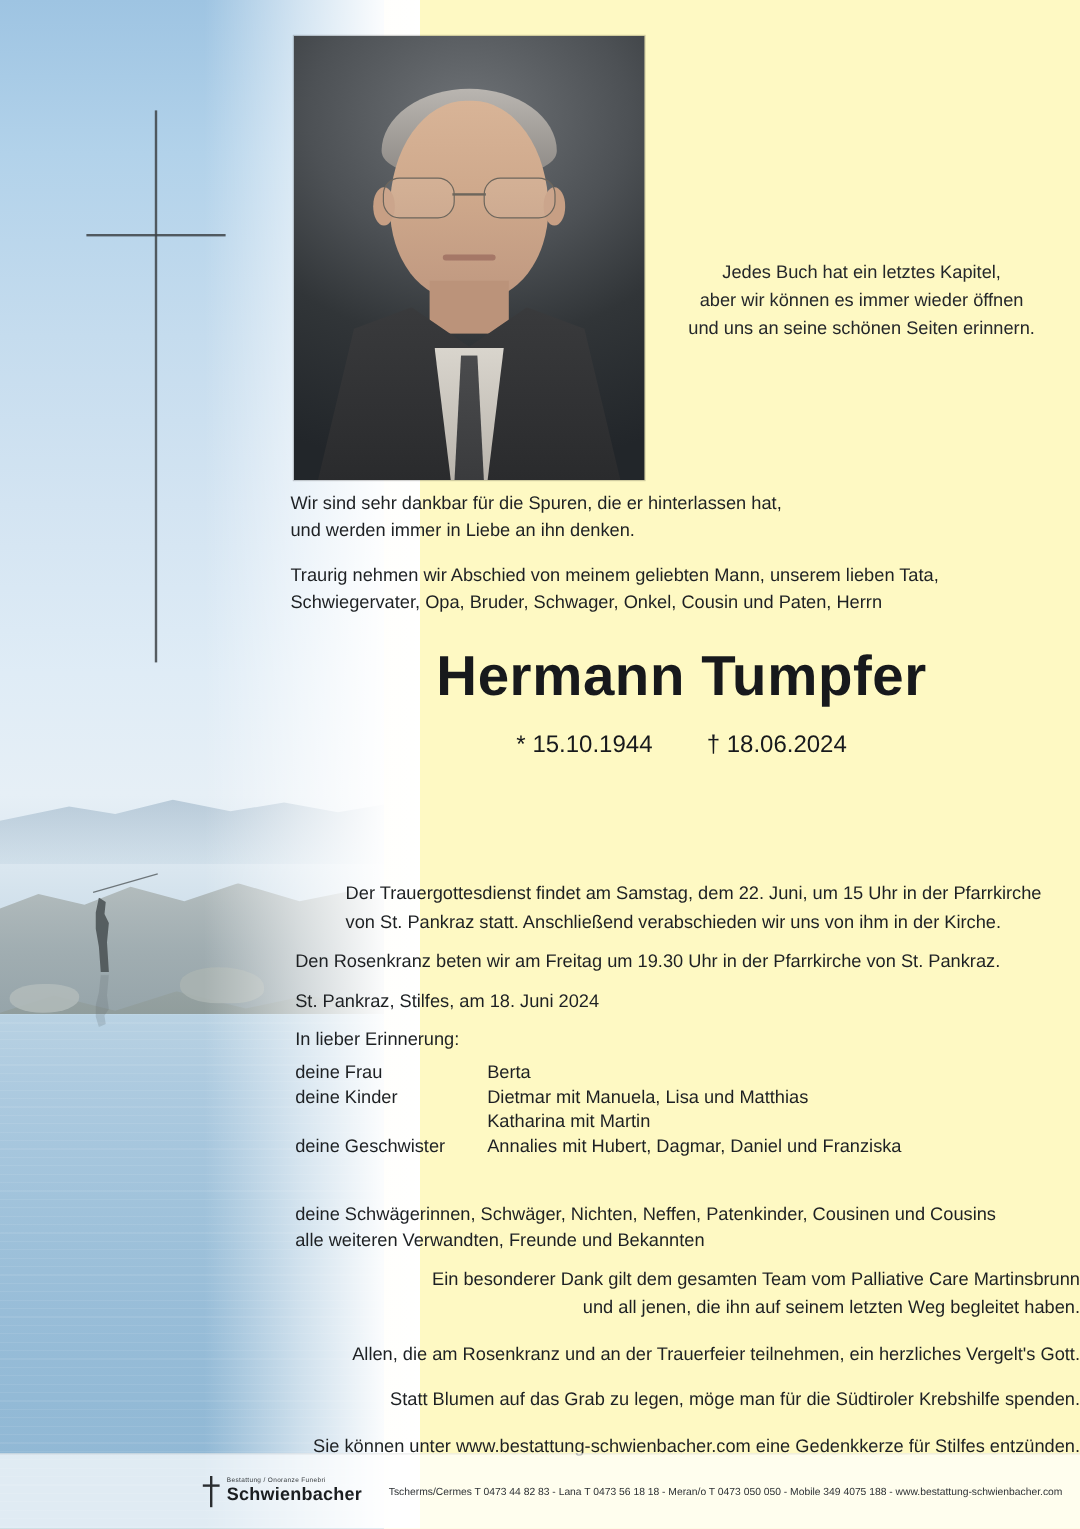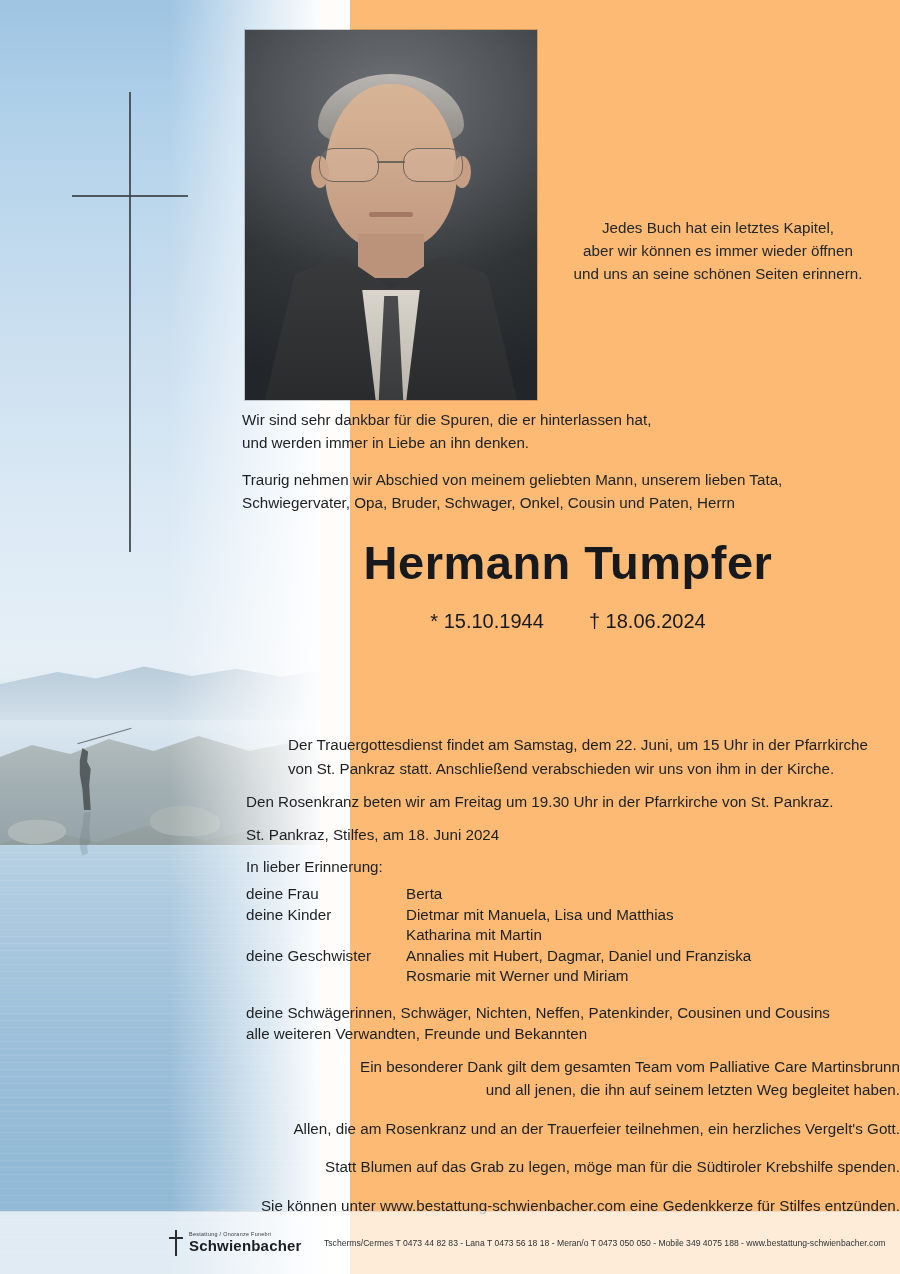--- a/index.html
+++ b/index.html
@@ -8,21 +8,21 @@
     background: #ffffff;
   }
   body {
     font-family: "Liberation Sans", sans-serif;
   }
   .page {
     position: relative;
     width: 900px;
     height: 1274px;
     overflow: hidden;
-    background: #fdba74;
+    background: #fef9c3;
   }
 
   
   .bg-photo {
     position: absolute;
     left: 0; top: 0;
     width: 320px;
     height: 1274px;
     background:
       linear-gradient(to bottom,
@@ -513,24 +513,20 @@
         <div class="fam-val">Dietmar mit Manuela, Lisa und Matthias</div>
       </div>
       <div class="fam-row">
         <div class="fam-rel"></div>
         <div class="fam-val">Katharina mit Martin</div>
       </div>
       <div class="fam-row">
         <div class="fam-rel">deine Geschwister</div>
         <div class="fam-val">Annalies mit Hubert, Dagmar, Daniel und Franziska</div>
       </div>
-      <div class="fam-row">
-        <div class="fam-rel"></div>
-        <div class="fam-val">Rosmarie mit Werner und Miriam</div>
-      </div>
     </div>
 
     <div class="family-extra">
       <div>deine Schwägerinnen, Schwäger, Nichten, Neffen, Patenkinder, Cousinen und Cousins</div>
       <div>alle weiteren Verwandten, Freunde und Bekannten</div>
     </div>
 
     <div class="closing">
       <p>
         <span>Ein besonderer Dank gilt dem gesamten Team vom Palliative Care Martinsbrunn</span><br>

